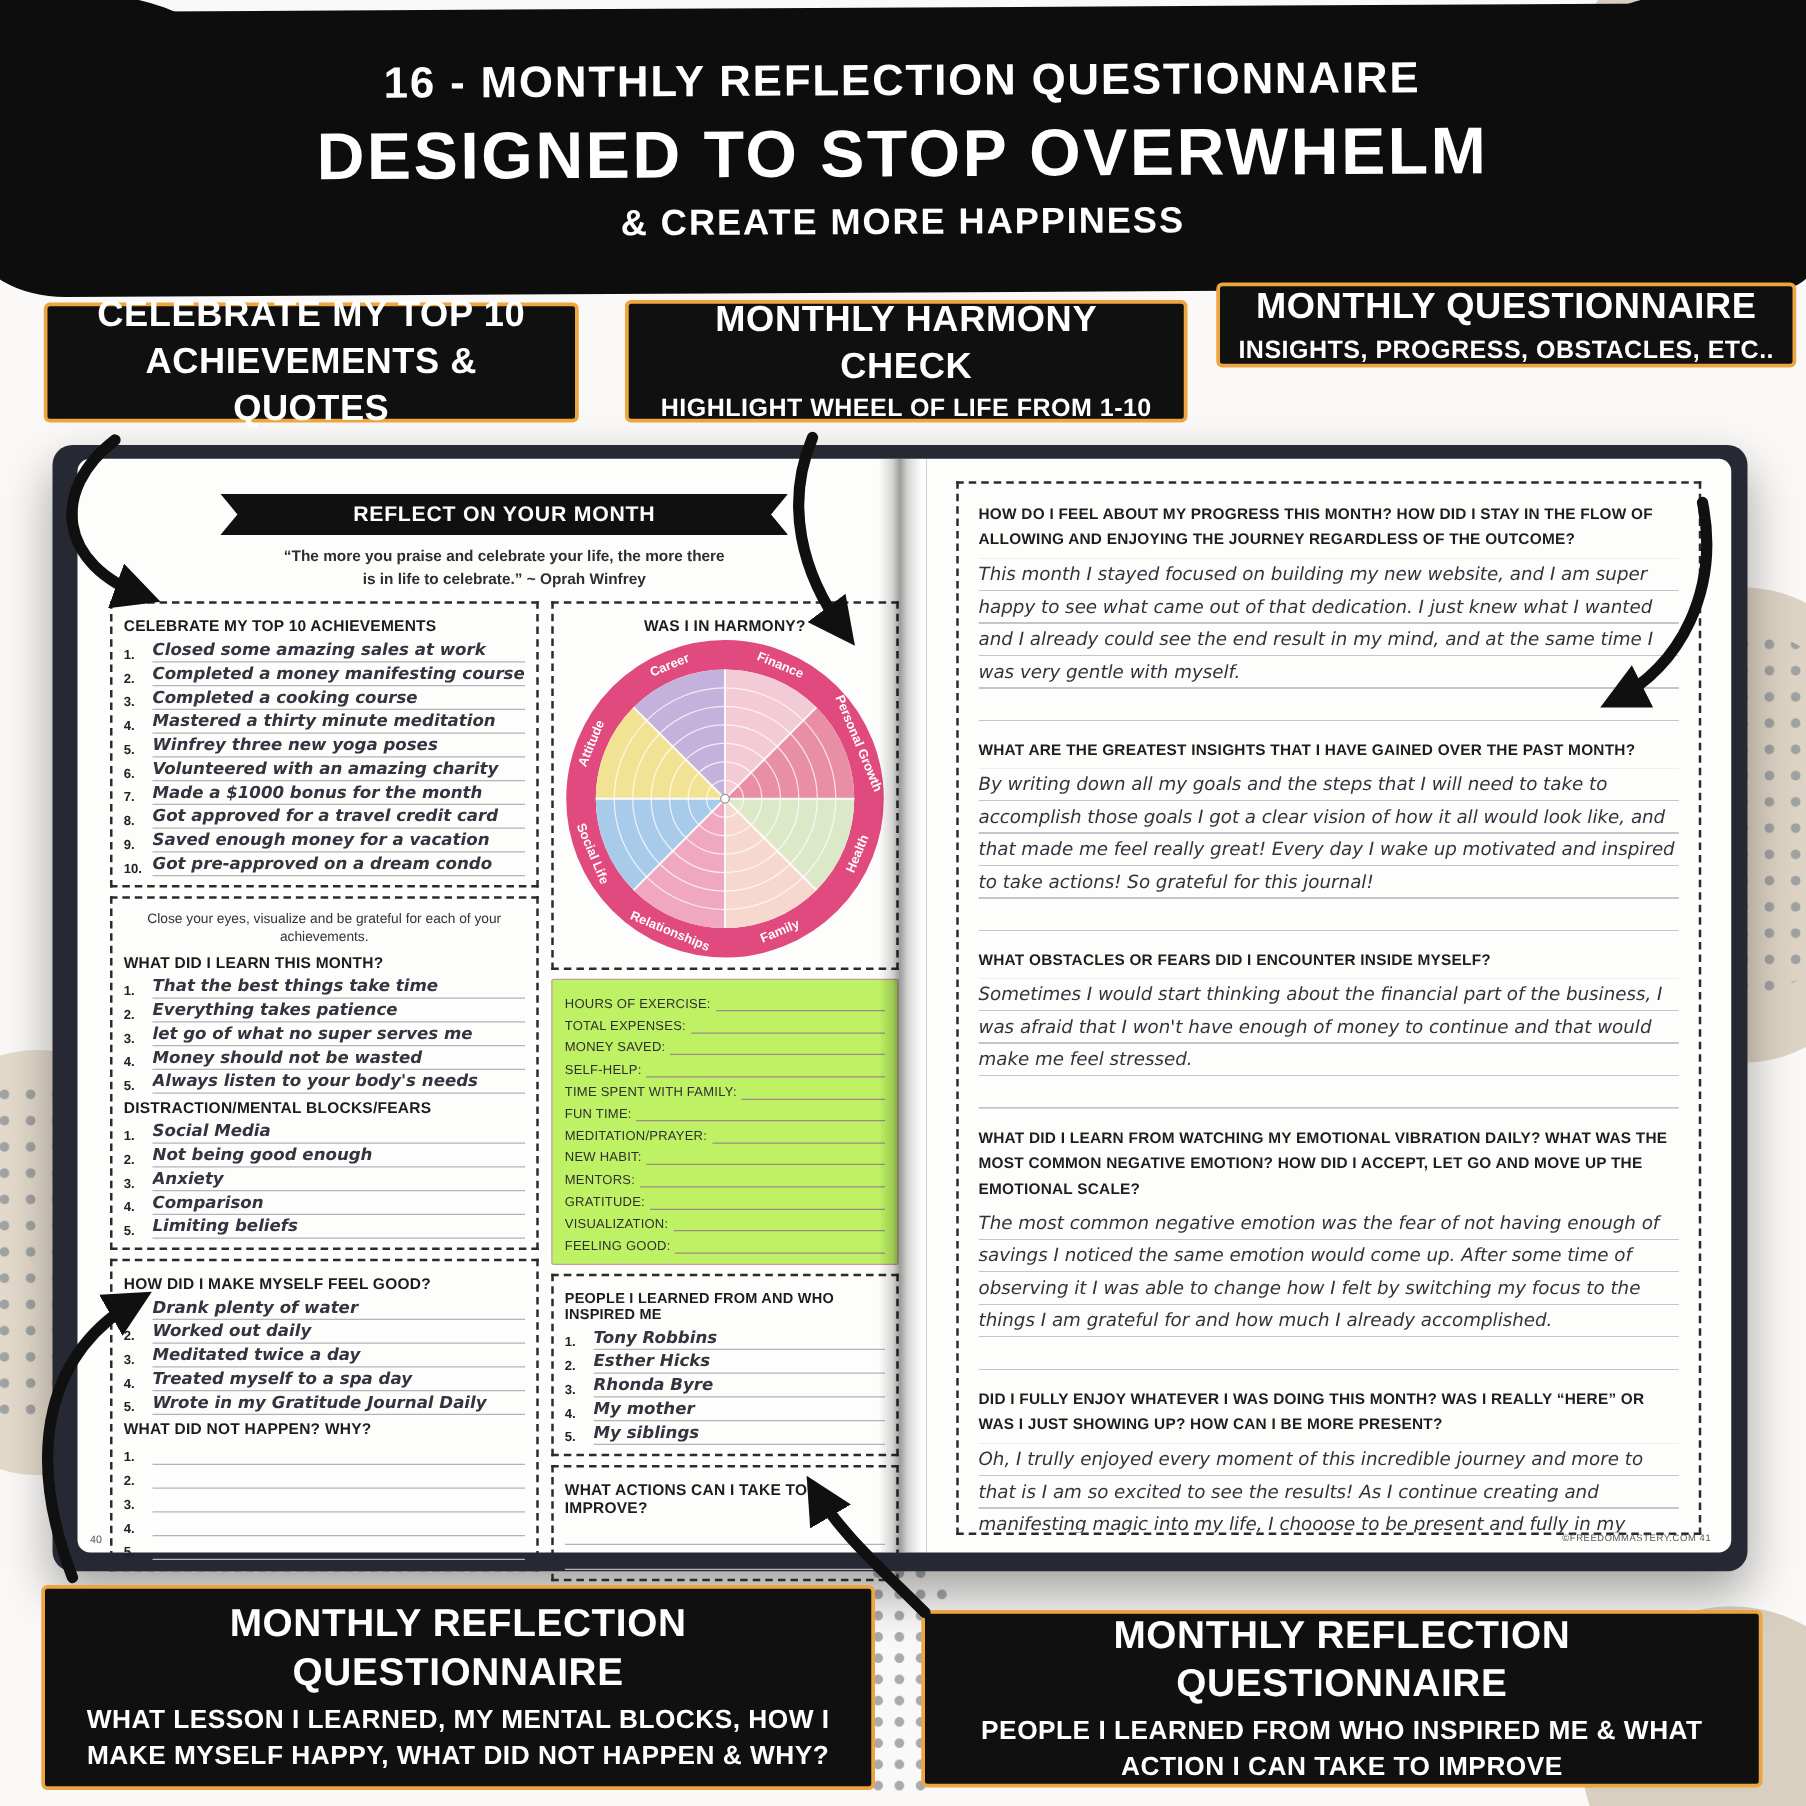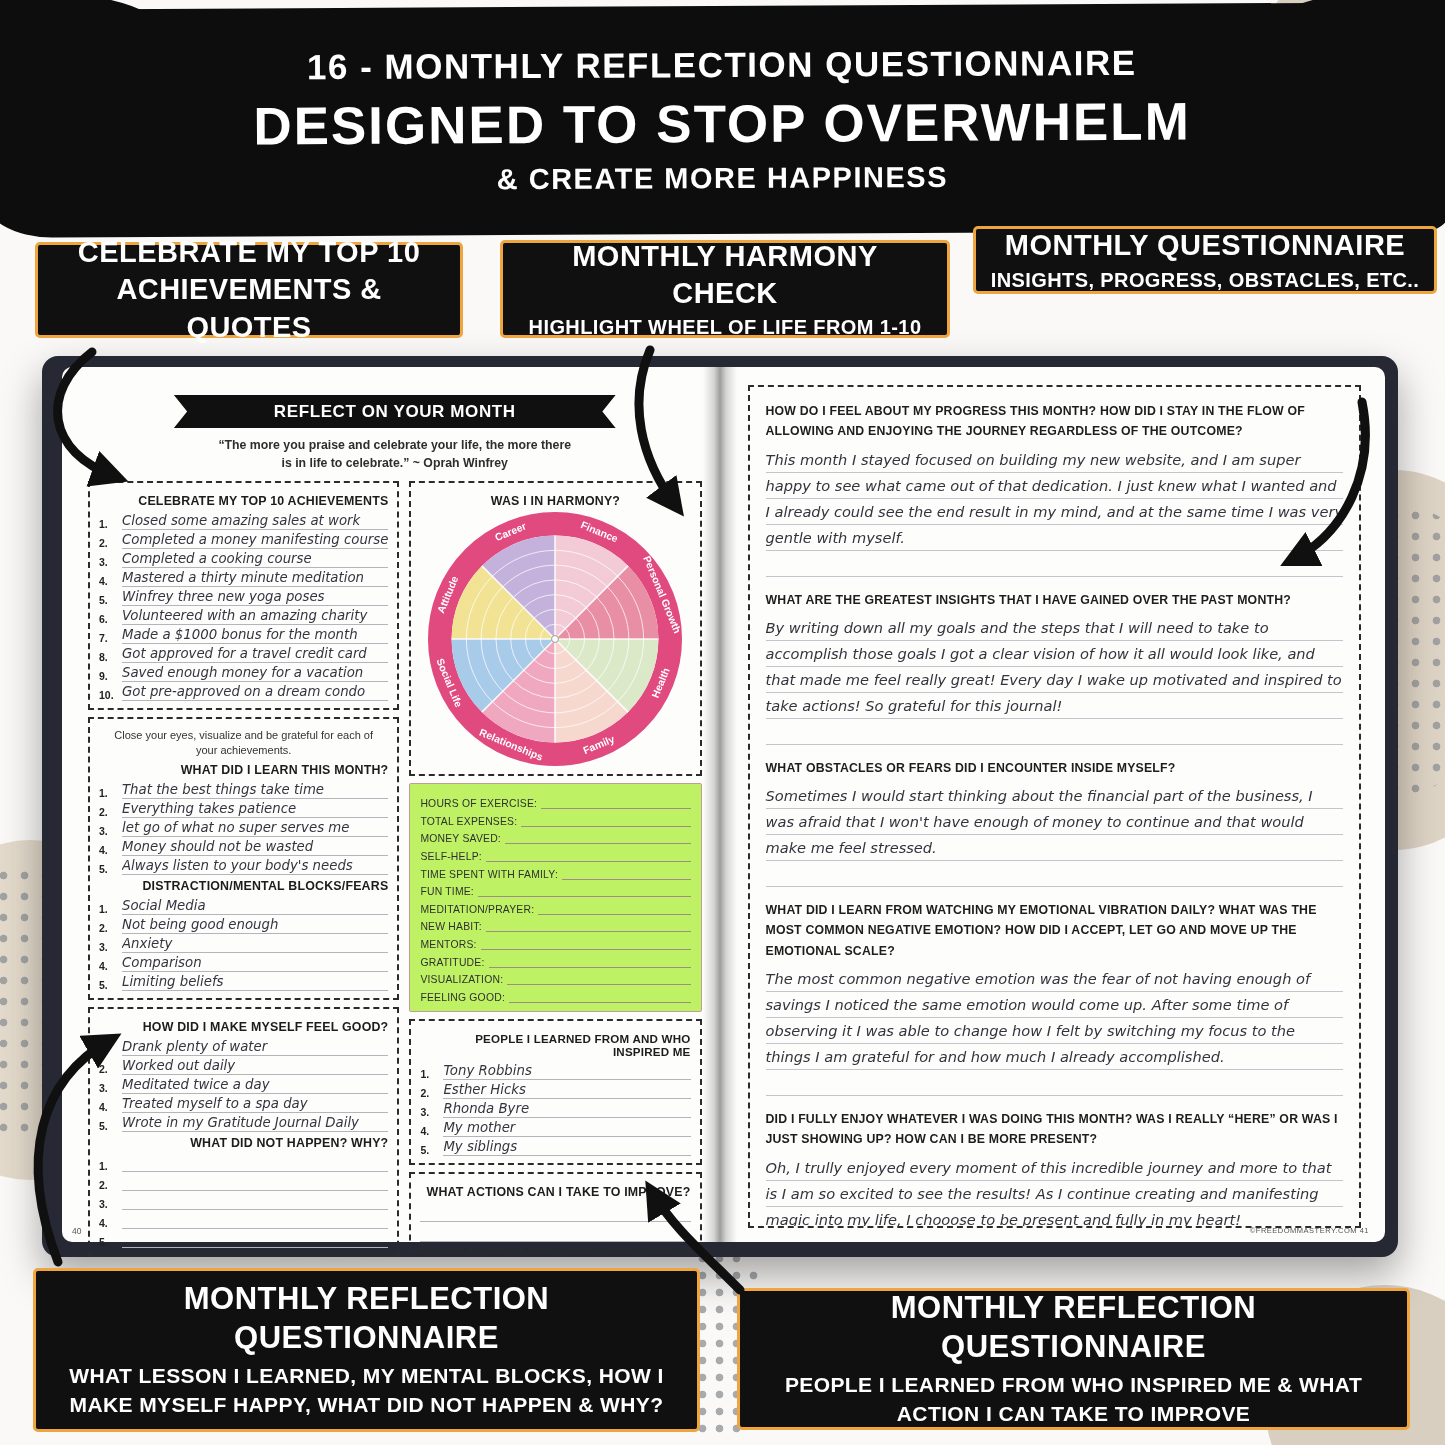--- a/index.html
+++ b/index.html
@@ -50,28 +50,28 @@
          background:linear-gradient(to right,rgba(0,0,0,0),rgba(0,0,0,.16) 32%,rgba(0,0,0,.38) 50%,rgba(0,0,0,.16) 68%,rgba(0,0,0,0));
          pointer-events:none;}
 
   
   #ribbon{width:72%;margin:0 auto;background:#101010;height:33px;line-height:33px;text-align:center;
           color:#fff;font-weight:800;font-size:17px;letter-spacing:.6px;
           clip-path:polygon(0 0,100% 0,97% 50%,100% 100%,0 100%,3% 50%);}
   #quote{margin:9px auto 8px;text-align:center;font-size:12.3px;font-weight:700;color:#2e2e2e;line-height:1.45;width:92%;}
   #lp-cols{display:grid;grid-template-columns:1.03fr 1fr;column-gap:10px;}
   .dashed{border:2px dashed #2b2b2b;padding:7px 9px;box-sizing:border-box;margin-bottom:7px;}
-  .sec-title{font-size:12.4px;font-weight:800;color:#1c1c1c;letter-spacing:.2px;margin:4px 0 3px;text-align:right;}
+  .sec-title{font-size:12.4px;font-weight:800;color:#1c1c1c;letter-spacing:.2px;margin:4px 0 3px;}
   .sec-title.center{text-align:center;}
   .hw-list{counter-reset:n;}
   .hw-row{display:flex;align-items:flex-end;height:19px;}
   .hw-row .num{flex:none;width:23px;font-size:10.5px;font-weight:600;color:#222;}
   .hw-row .num::before{counter-increment:n;content:counter(n) ".";}
   .hw{font-family:"DejaVu Sans",sans-serif;font-style:italic;color:#343440;font-size:13.3px;white-space:nowrap;overflow:hidden;}
-  .hw-row .hw{flex:1;border-bottom:1px solid #b4b4bc;padding-bottom:1px;}
+  .hw-row .hw{flex:1;border-bottom:1px solid #b4b4bc;padding-bottom:1px;font-weight:bold;}
   #note{text-align:center;font-size:11px;color:#333;line-height:1.35;margin:2px auto 6px;width:95%;}
   .blank-row{height:19px;border-bottom:1px solid #b4b4bc;}
 
   
   #wheel-wrap{display:flex;justify-content:center;margin-top:2px;}
   .wheel-label{fill:#fff;font-weight:700;font-size:10.5px;font-family:"Liberation Sans",sans-serif;}
 
   
   #tracker{background:#bef264;border:1.5px solid #c49c97;border-radius:2px;padding:8px 10px;margin-bottom:7px;}
   .tracker-row{display:flex;align-items:flex-end;height:17.6px;}

